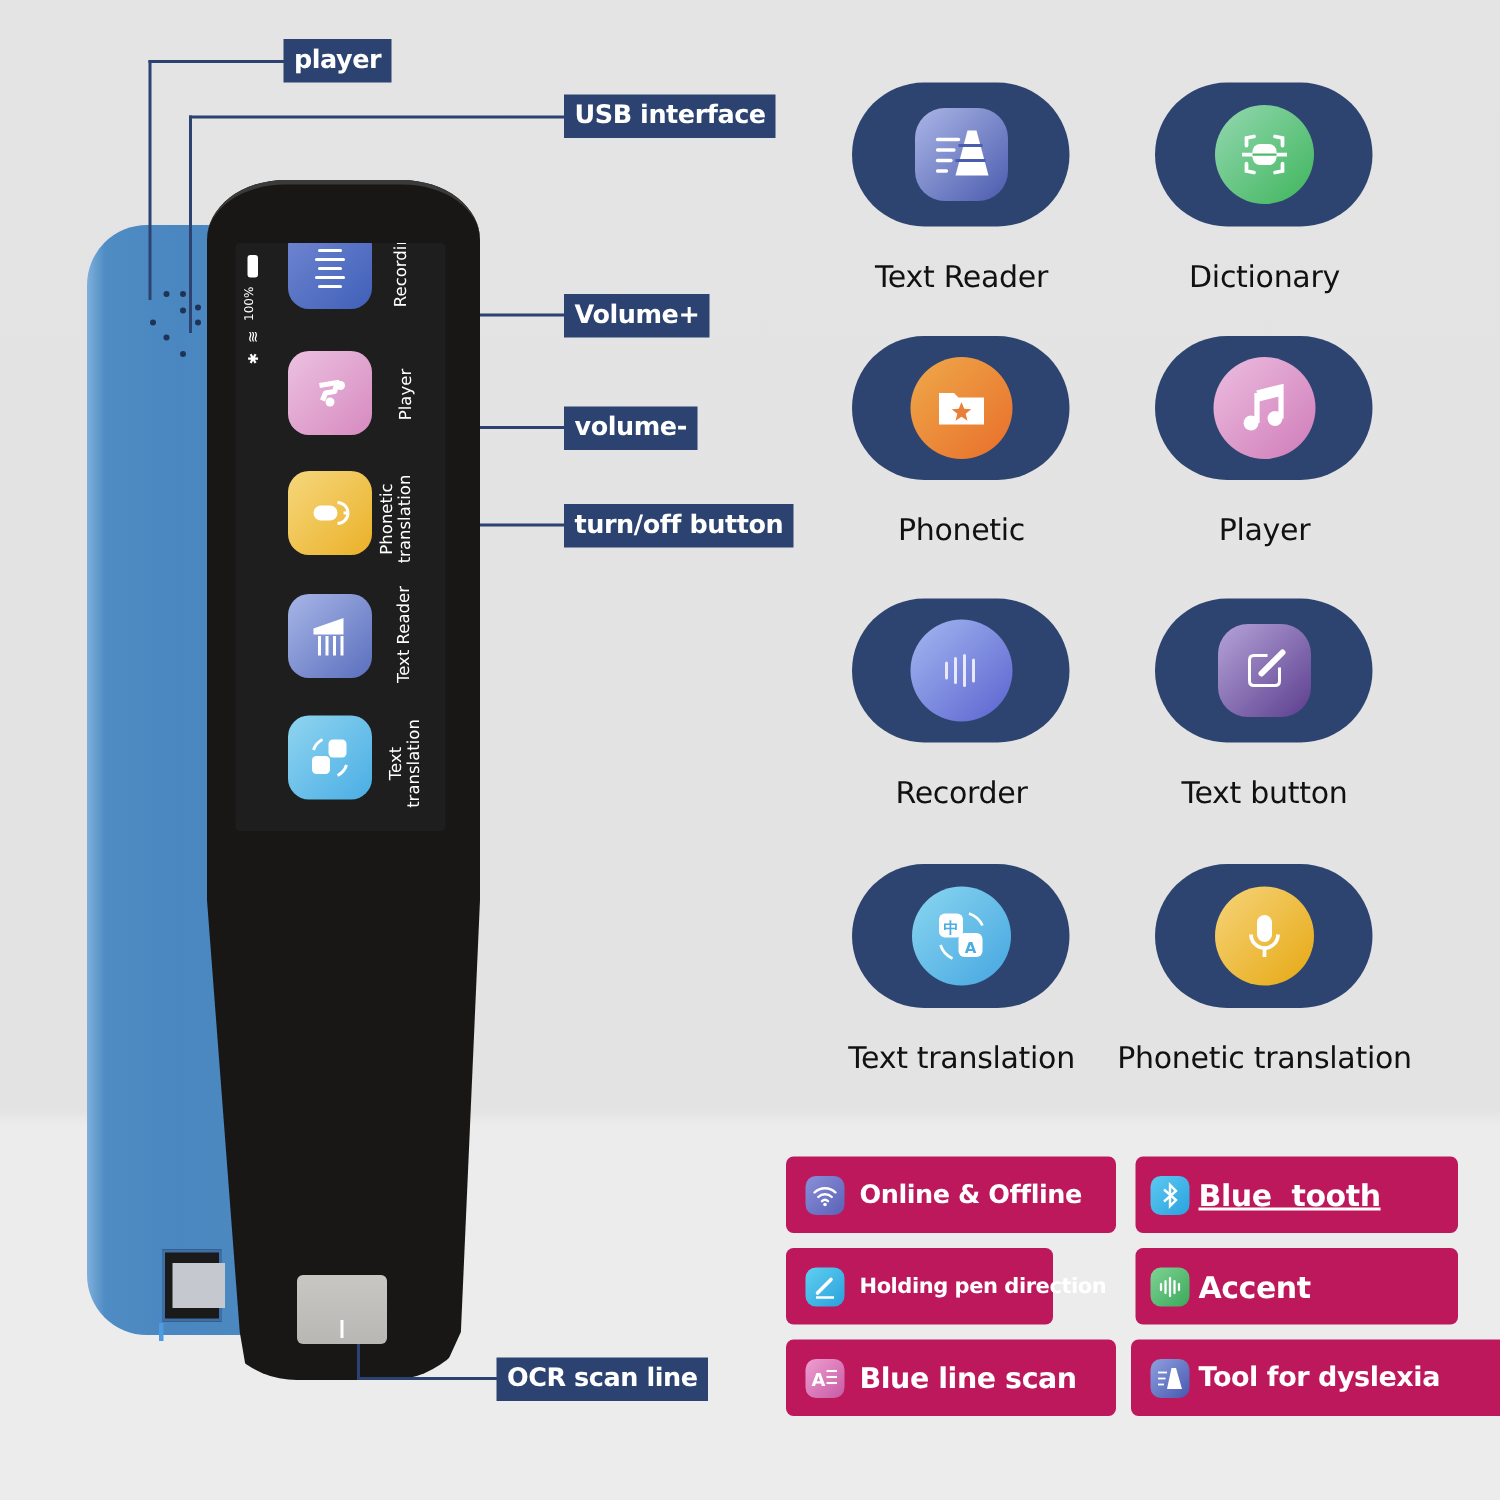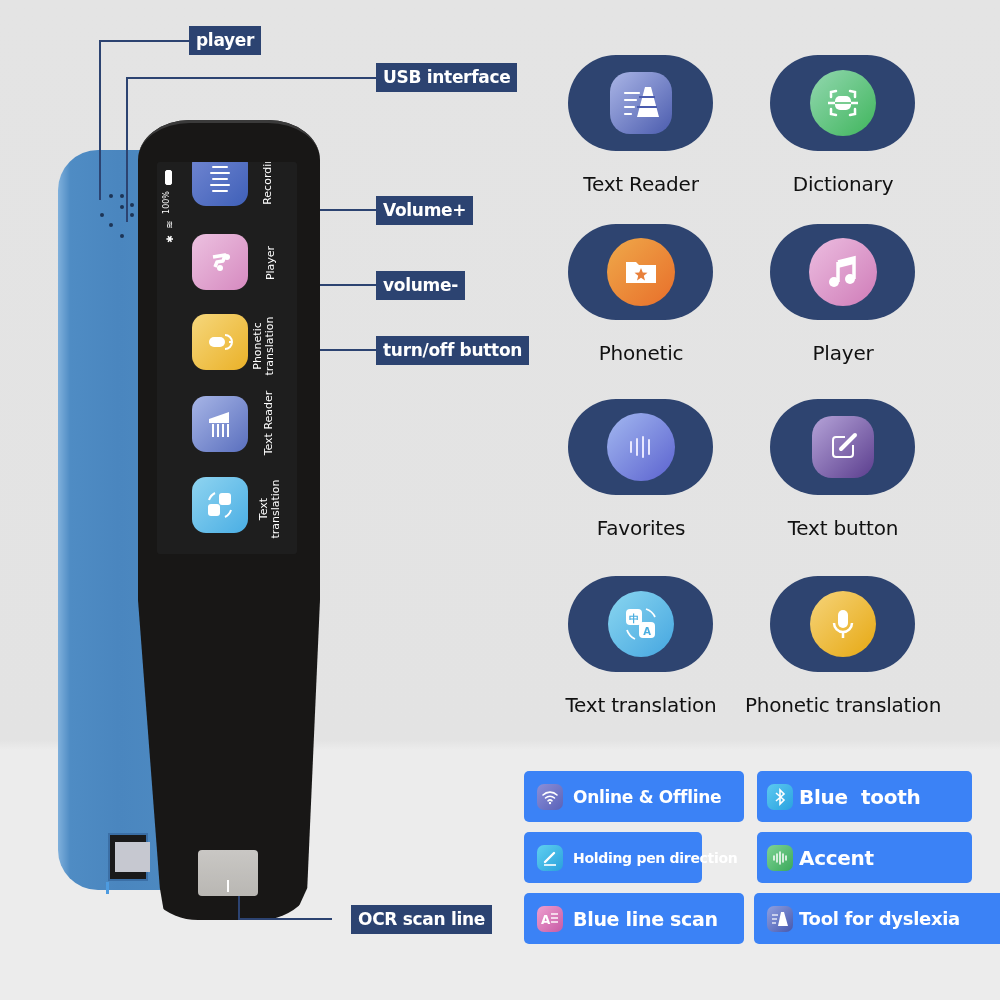--- a/index.html
+++ b/index.html
@@ -85,21 +85,21 @@
     width: 62px; height: 62px; border-radius: 20px;
     display: flex; align-items: center; justify-content: center;
   }
   .app-label {
     position: absolute; width: 200px; text-align: center; color: #111;
     font-size: 20px; line-height: 23px; letter-spacing: -0.2px;
   }
 
   
   .feat {
-    position: absolute; height: 51px; border-radius: 5px; background: #3b82f6;
+    position: absolute; height: 51px; border-radius: 5px; background: #be185d;
     display: flex; align-items: center; padding-left: 13px; color: #fff; font-weight: bold;
     white-space: nowrap; letter-spacing: -0.3px;
   }
   .feat-icon {
     width: 26px; height: 26px; border-radius: 7px; margin-right: 10px;
     display: flex; align-items: center; justify-content: center; flex-shrink: 0;
   }
 </style>
 </head>
 <body>
@@ -206,21 +206,21 @@
   <div class="callout" style="left:376px;top:196px;">Volume+</div>
 
   <div class="line" style="left:320px;top:284px;width:56px;height:2px;"></div>
   <div class="callout" style="left:376px;top:271px;">volume-</div>
 
   <div class="line" style="left:320px;top:349px;width:56px;height:2px;"></div>
   <div class="callout" style="left:376px;top:336px;">turn/off button</div>
 
   <div class="line" style="left:238px;top:896px;width:2px;height:24px;"></div>
   <div class="line" style="left:238px;top:918px;width:94px;height:2px;"></div>
-  <div class="callout" style="left:331px;top:905px;margin-left:20px;">OCR scan line</div>
+  <div class="callout" style="left:331px;top:905px;">OCR scan line</div>
 </div>
 
 <div>
 
   <div class="pill" style="left:568px;top:55px;">
     <div class="app-icon" style="background:linear-gradient(135deg,#aab5e6,#4b5cae);">
       <svg width="40" height="40" viewBox="0 0 40 40">
           <g stroke="#fff" stroke-width="2.2" stroke-linecap="round">
             <line x1="4" y1="10" x2="18" y2="10"></line>
             <line x1="4" y1="17" x2="15" y2="17"></line>
@@ -280,21 +280,21 @@
       <svg width="40" height="40" viewBox="0 0 40 40">
           <g stroke="#e8e8ff" stroke-width="2" stroke-linecap="round">
             <line x1="10" y1="15" x2="10" y2="25"></line>
             <line x1="16" y1="12" x2="16" y2="28"></line>
             <line x1="22" y1="10" x2="22" y2="30"></line>
             <line x1="28" y1="13" x2="28" y2="27"></line>
           </g>
         </svg>
     </div>
   </div>
-  <div class="app-label" style="left:541px;top:517px;">Favorites</div>
+  <div class="app-label" style="left:541px;top:517px;">Recorder</div>
 
   <div class="pill" style="left:770px;top:399px;">
     <div class="app-icon" style="background:linear-gradient(135deg,#b5a3d8,#5b3e8e);">
       <svg width="40" height="40" viewBox="0 0 40 40">
           <path d="M22 10 L13 10 Q10 10 10 13 L10 27 Q10 30 13 30 L27 30 Q30 30 30 27 L30 18" stroke="#fff" stroke-width="2" fill="none"></path>
           <line x1="18" y1="22" x2="32" y2="8" stroke="#fff" stroke-width="4" stroke-linecap="round"></line>
         </svg>
     </div>
   </div>
   <div class="app-label" style="left:743px;top:517px;">Text button</div>
@@ -339,21 +339,21 @@
     </div>
     <span>Online &amp; Offline</span>
   </div>
 
   <div class="feat" style="left:757px;top:771px;width:215px;font-size:20px;padding-left:10px;">
     <div class="feat-icon" style="background:linear-gradient(135deg,#5cc9f0,#2aa2e0);margin-right:6px;">
       <svg width="16" height="18" viewBox="0 0 16 18">
           <path d="M4 5 L12 12 L8 16 L8 2 L12 6 L4 13" stroke="#fff" stroke-width="1.6" fill="none"></path>
         </svg>
     </div>
-    <span style="white-space:pre;">Blue  tooth</span>
+    <span style="white-space:pre;text-decoration:underline;">Blue  tooth</span>
   </div>
 
   <div class="feat" style="left:524px;top:832px;width:178px;font-size:14px;">
     <div class="feat-icon" style="background:linear-gradient(135deg,#5fd0f0,#2aa0dc);">
       <svg width="18" height="18" viewBox="0 0 18 18">
           <line x1="4" y1="13" x2="13" y2="4" stroke="#fff" stroke-width="2.4" stroke-linecap="round"></line>
           <line x1="3" y1="16" x2="15" y2="16" stroke="#fff" stroke-width="1.6"></line>
         </svg>
     </div>
     <span>Holding pen direction</span>

